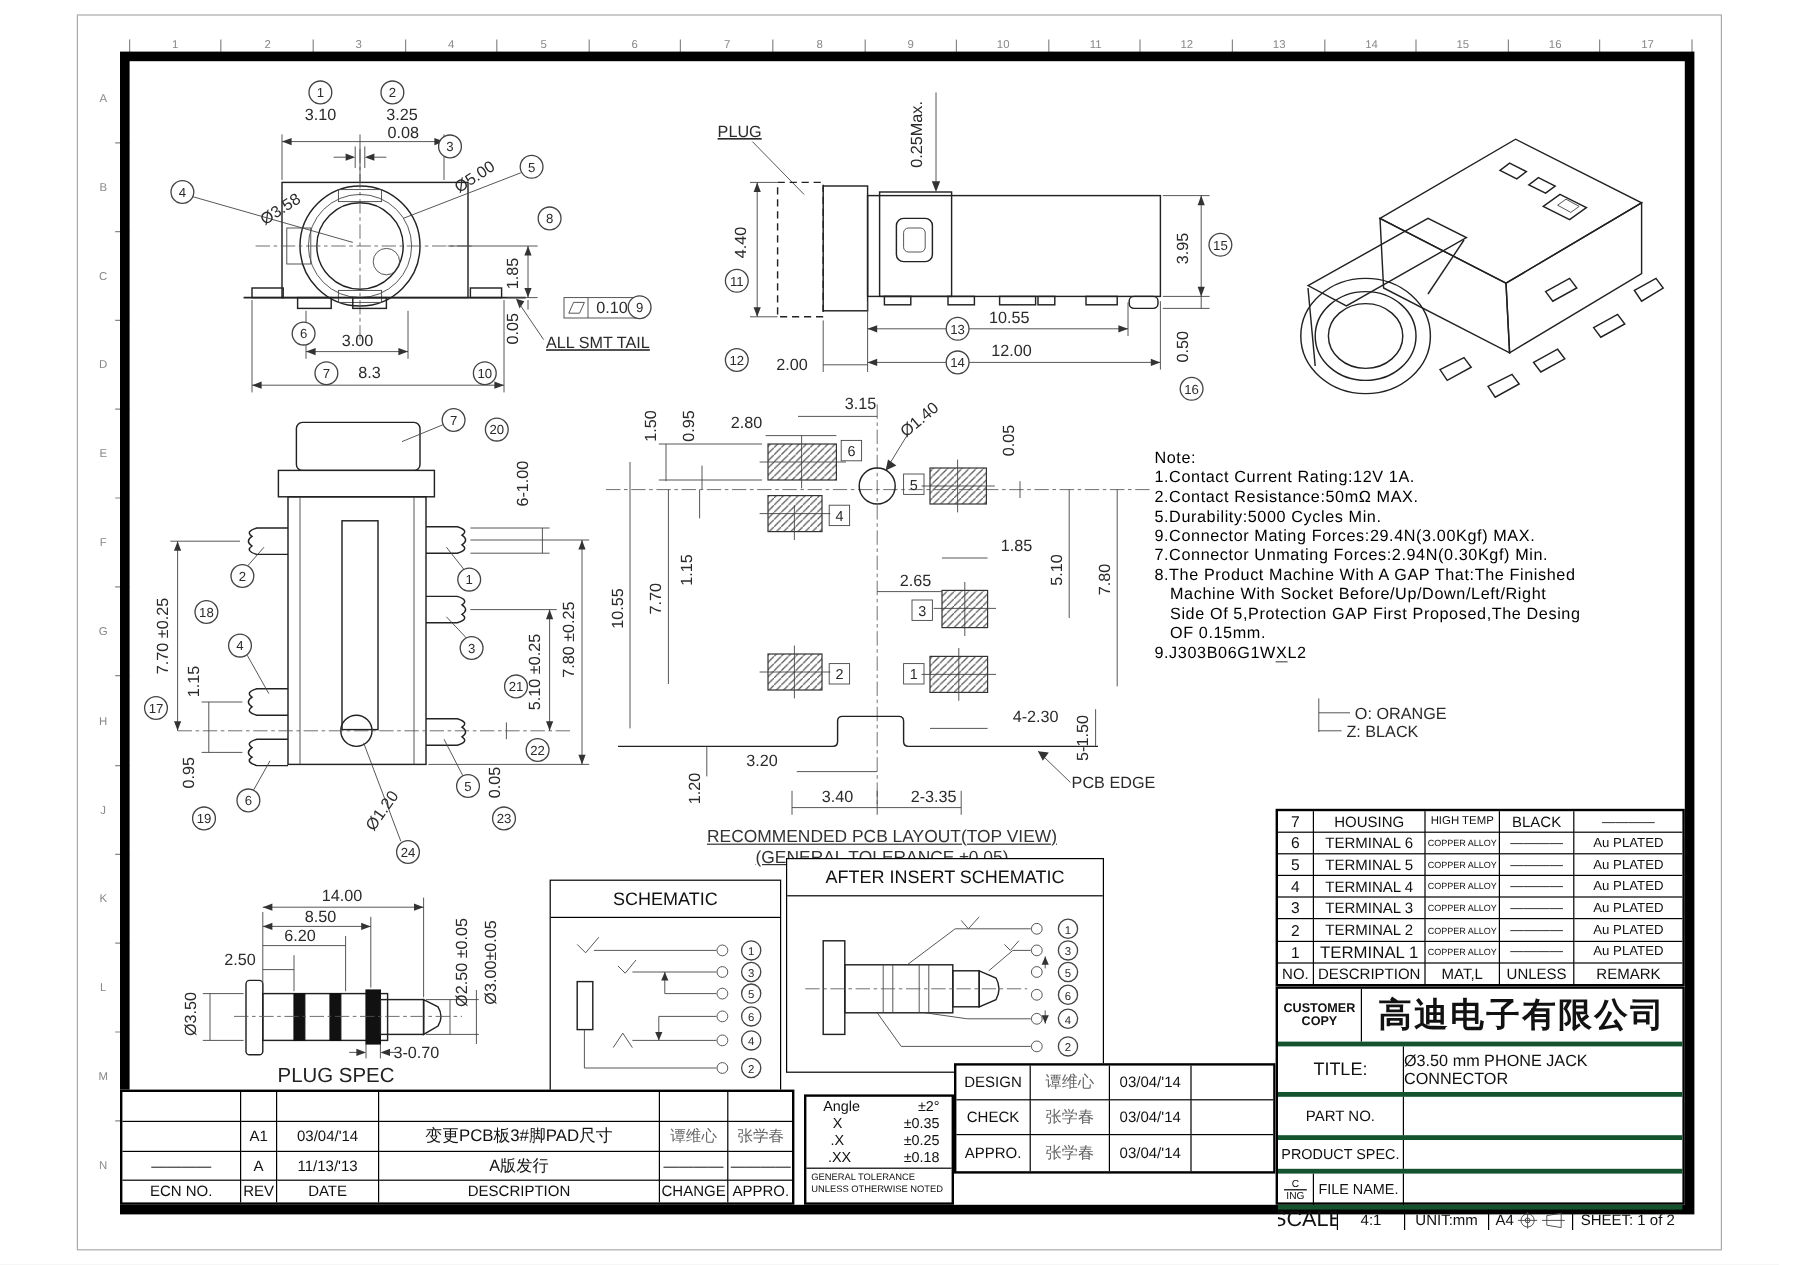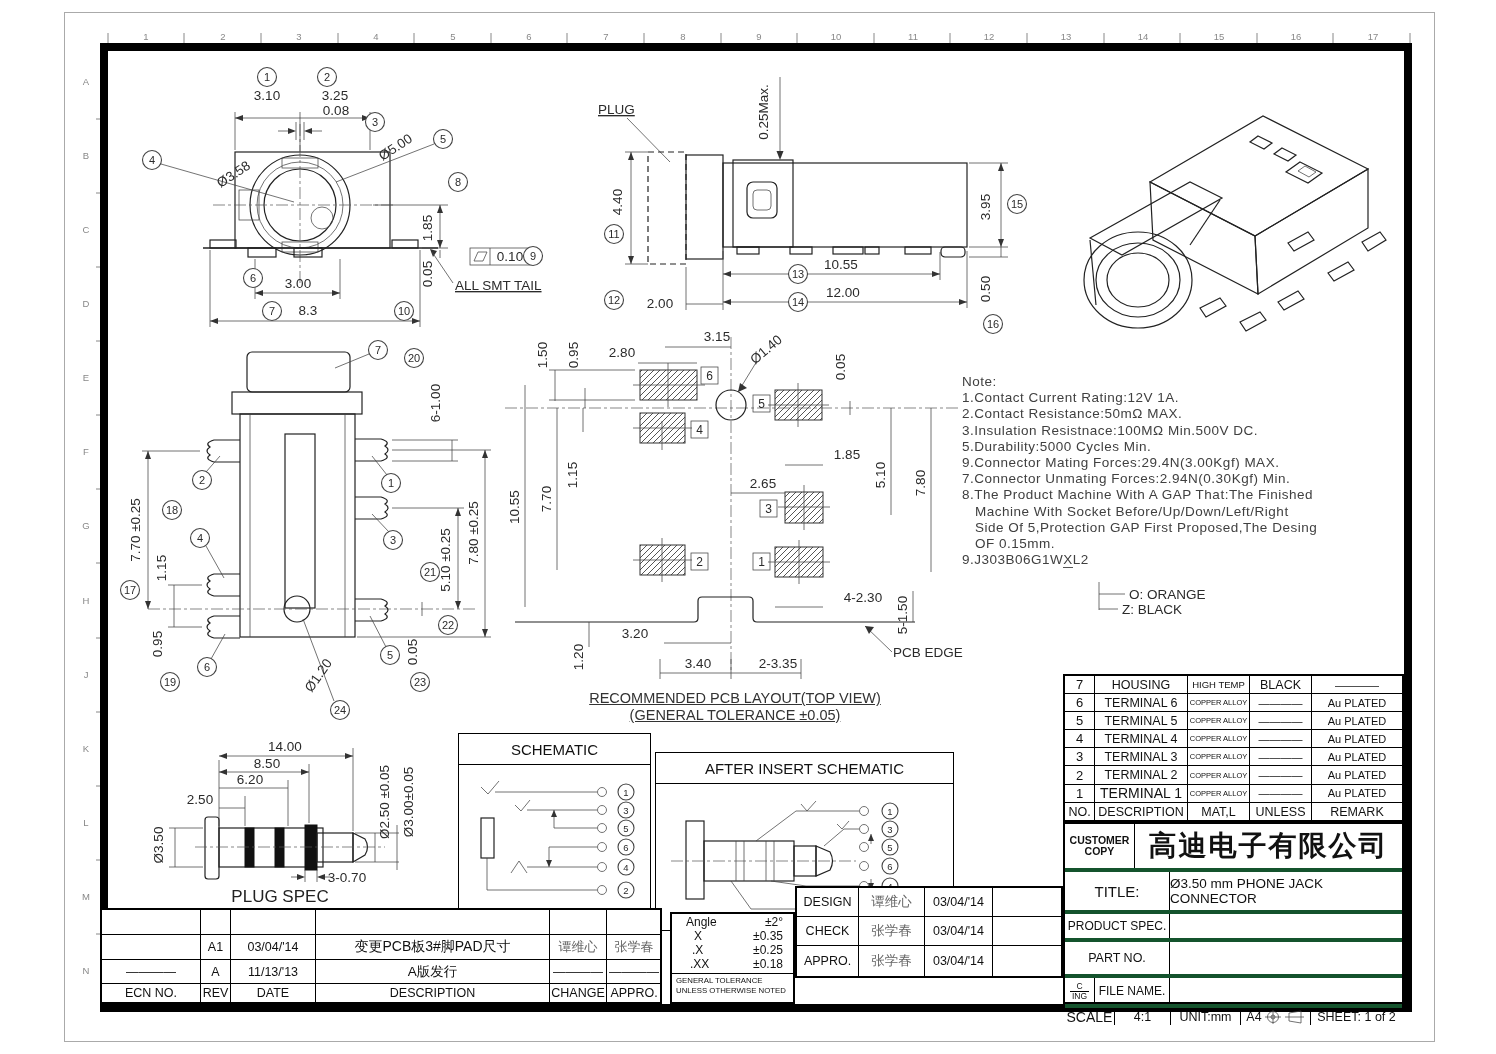--- a/index.html
+++ b/index.html
@@ -23,21 +23,21 @@
   .ruler{position:absolute;left:0;top:0}
   .rul{font-size:9.5px;fill:#888;text-anchor:middle}
   .tick{stroke:#888;stroke-width:1}
   
   .tbl{position:absolute;display:grid;border:2px solid #000;box-sizing:border-box;background:#fff}
   .tbl>div{border-right:1px solid #000;border-bottom:1px solid #000;display:flex;align-items:center;justify-content:center;box-sizing:border-box;white-space:nowrap;overflow:hidden;color:#111}
   .tbl>div.lastc{border-right:none}
   .tbl>div.lastr{border-bottom:none}
   .schembox{position:absolute;border:1.5px solid #000;box-sizing:border-box;background:#fff}
   .schemtitle{height:30px;border-bottom:1.5px solid #000;display:flex;align-items:center;justify-content:center;font-size:15px;color:#111}
-  .notes{position:absolute;color:#404040;font-size:13.5px;line-height:16.2px;letter-spacing:0.5px;white-space:nowrap}
+  .notes{position:absolute;color:#000000;font-size:13.5px;line-height:16.2px;letter-spacing:0.5px;white-space:nowrap}
   .notes .ind{padding-left:13px}
   .pcbtitles{position:absolute;text-align:center;color:#333;font-size:14.5px;line-height:17px}
   .pcbtitles div{text-decoration:underline}
   .tb-row{display:flex;border-top:4px solid #14532d}
   .tb-cell{border-right:1px solid #000;display:flex;align-items:center;justify-content:center;box-sizing:border-box;color:#111;overflow:hidden}
   .tb-cell.lastc{border-right:none}
 </style>
 </head>
 <body>
 
@@ -483,21 +483,20 @@
 
   <div class="pcbtitles" style="left:505px;top:690px;width:460px">
     <div>RECOMMENDED PCB LAYOUT(TOP VIEW)</div>
     <div>(GENERAL TOLERANCE ±0.05)</div>
   </div>
 
   <div class="notes" style="left:962px;top:374px;width:440px">
     <div>Note:</div>
     <div>1.Contact Current Rating:12V 1A.</div>
     <div>2.Contact Resistance:50mΩ MAX.</div>
-    <div>3.Insulation Resistnace:100MΩ Min.500V DC.</div>
     <div>5.Durability:5000 Cycles Min.</div>
     <div>9.Connector Mating Forces:29.4N(3.00Kgf) MAX.</div>
     <div>7.Connector Unmating Forces:2.94N(0.30Kgf) Min.</div>
     <div>8.The Product Machine With A GAP That:The Finished</div>
     <div class="ind">Machine With Socket Before/Up/Down/Left/Right</div>
     <div class="ind">Side Of 5,Protection GAP First Proposed,The Desing</div>
     <div class="ind">OF 0.15mm.</div>
     <div><span>9.J303B06G1W</span><span style="border-bottom:1.5px solid #555">X</span><span>L2</span></div>
   </div>
   <svg class="view" style="left:1075px;top:580px" width="180" height="46">
@@ -591,21 +590,21 @@
         <circle class="bal" cx="167" cy="82" r="8"></circle>
           <text class="baln" x="167" y="86" style="font-size:9.5px">6</text>
         <circle class="bal" cx="167" cy="102" r="8"></circle>
           <text class="baln" x="167" y="106" style="font-size:9.5px">4</text>
         <circle class="bal" cx="167" cy="125" r="8"></circle>
           <text class="baln" x="167" y="129" style="font-size:9.5px">2</text>
       </g>
     </svg>
   </div>
 
-  <div class="schembox" style="left:655px;top:752px;width:299px;height:179px">
+  <div class="schembox" style="left:655px;top:715px;width:265px;height:179px">
     <div class="schemtitle">AFTER INSERT SCHEMATIC</div>
     <svg width="262" height="145">
       <g>
         <rect class="geo" x="30" y="37" width="18" height="78"></rect>
         <rect class="geo" x="48" y="57" width="90" height="40"></rect>
         <line class="thin" x1="80" y1="57" x2="80" y2="97"></line>
           <line class="thin" x1="88" y1="57" x2="88" y2="97"></line>
         <line class="thin" x1="110" y1="57" x2="110" y2="97"></line>
           <line class="thin" x1="118" y1="57" x2="118" y2="97"></line>
         <rect class="geo" x="138" y="62" width="22" height="30"></rect>
@@ -758,38 +757,38 @@
       <div class="tb-cell" style="width:70px;flex-direction:column;font-weight:bold;font-size:10.5px;line-height:11px">
         <span>CUSTOMER</span>
         <span>COPY</span>
       </div>
       <div class="tb-cell lastc" style="flex:1;font-size:28px;font-weight:600;letter-spacing:2px">高迪电子有限公司</div>
     </div>
     <div class="tb-row" style="height:38px">
       <div class="tb-cell" style="width:105px;font-size:15px">TITLE:</div>
       <div class="tb-cell lastc" style="flex:1;font-size:13.5px">Ø3.50 mm PHONE JACK CONNECTOR</div>
     </div>
+    <div class="tb-row" style="height:32px">
+      <div class="tb-cell" style="width:105px;font-size:12.5px">PART NO.</div>
+      <div class="tb-cell lastc" style="flex:1"></div>
+    </div>
     <div class="tb-row" style="height:24px">
       <div class="tb-cell" style="width:105px;font-size:12px">PRODUCT SPEC.</div>
-      <div class="tb-cell lastc" style="flex:1"></div>
-    </div>
-    <div class="tb-row" style="height:32px">
-      <div class="tb-cell" style="width:105px;font-size:12.5px">PART NO.</div>
       <div class="tb-cell lastc" style="flex:1"></div>
     </div>
     <div class="tb-row" style="height:26px">
       <div class="tb-cell" style="width:30px;flex-direction:column;font-size:8.5px;line-height:9px">
         <span style="border-bottom:1px solid #000;padding:0 6px">C</span>
         <span>ING</span>
       </div>
       <div class="tb-cell" style="width:75px;font-size:12px">FILE NAME.</div>
       <div class="tb-cell lastc" style="flex:1"></div>
     </div>
     <div class="tb-row" style="height:17px">
-      <div class="tb-cell" style="width:50px;font-size:14px">SCALE</div>
+      <div class="tb-cell" style="width:50px;font-size:18px">SCALE</div>
       <div class="tb-cell" style="width:56px;font-size:12.5px">4:1</div>
       <div class="tb-cell" style="width:70px;font-size:12.5px">UNIT:mm</div>
       <div class="tb-cell" style="width:70px;font-size:12.5px;gap:3px">
         <span>A4</span>
         <svg width="40" height="14">
           <circle class="thin" cx="8" cy="7" r="5.5"></circle>
             <circle class="thin" cx="8" cy="7" r="2"></circle>
           <line class="thin" x1="0" y1="7" x2="16" y2="7"></line>
             <line class="thin" x1="8" y1="0" x2="8" y2="14"></line>
           <path class="thin" d="M24,3 L36,1 V13 L24,11 Z"></path>

